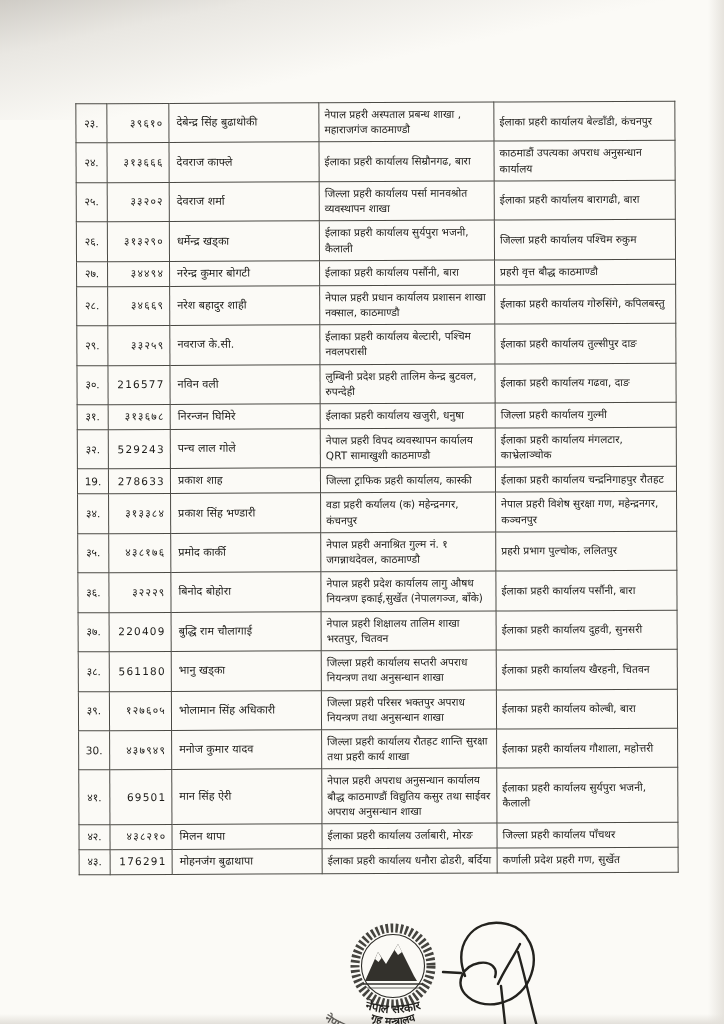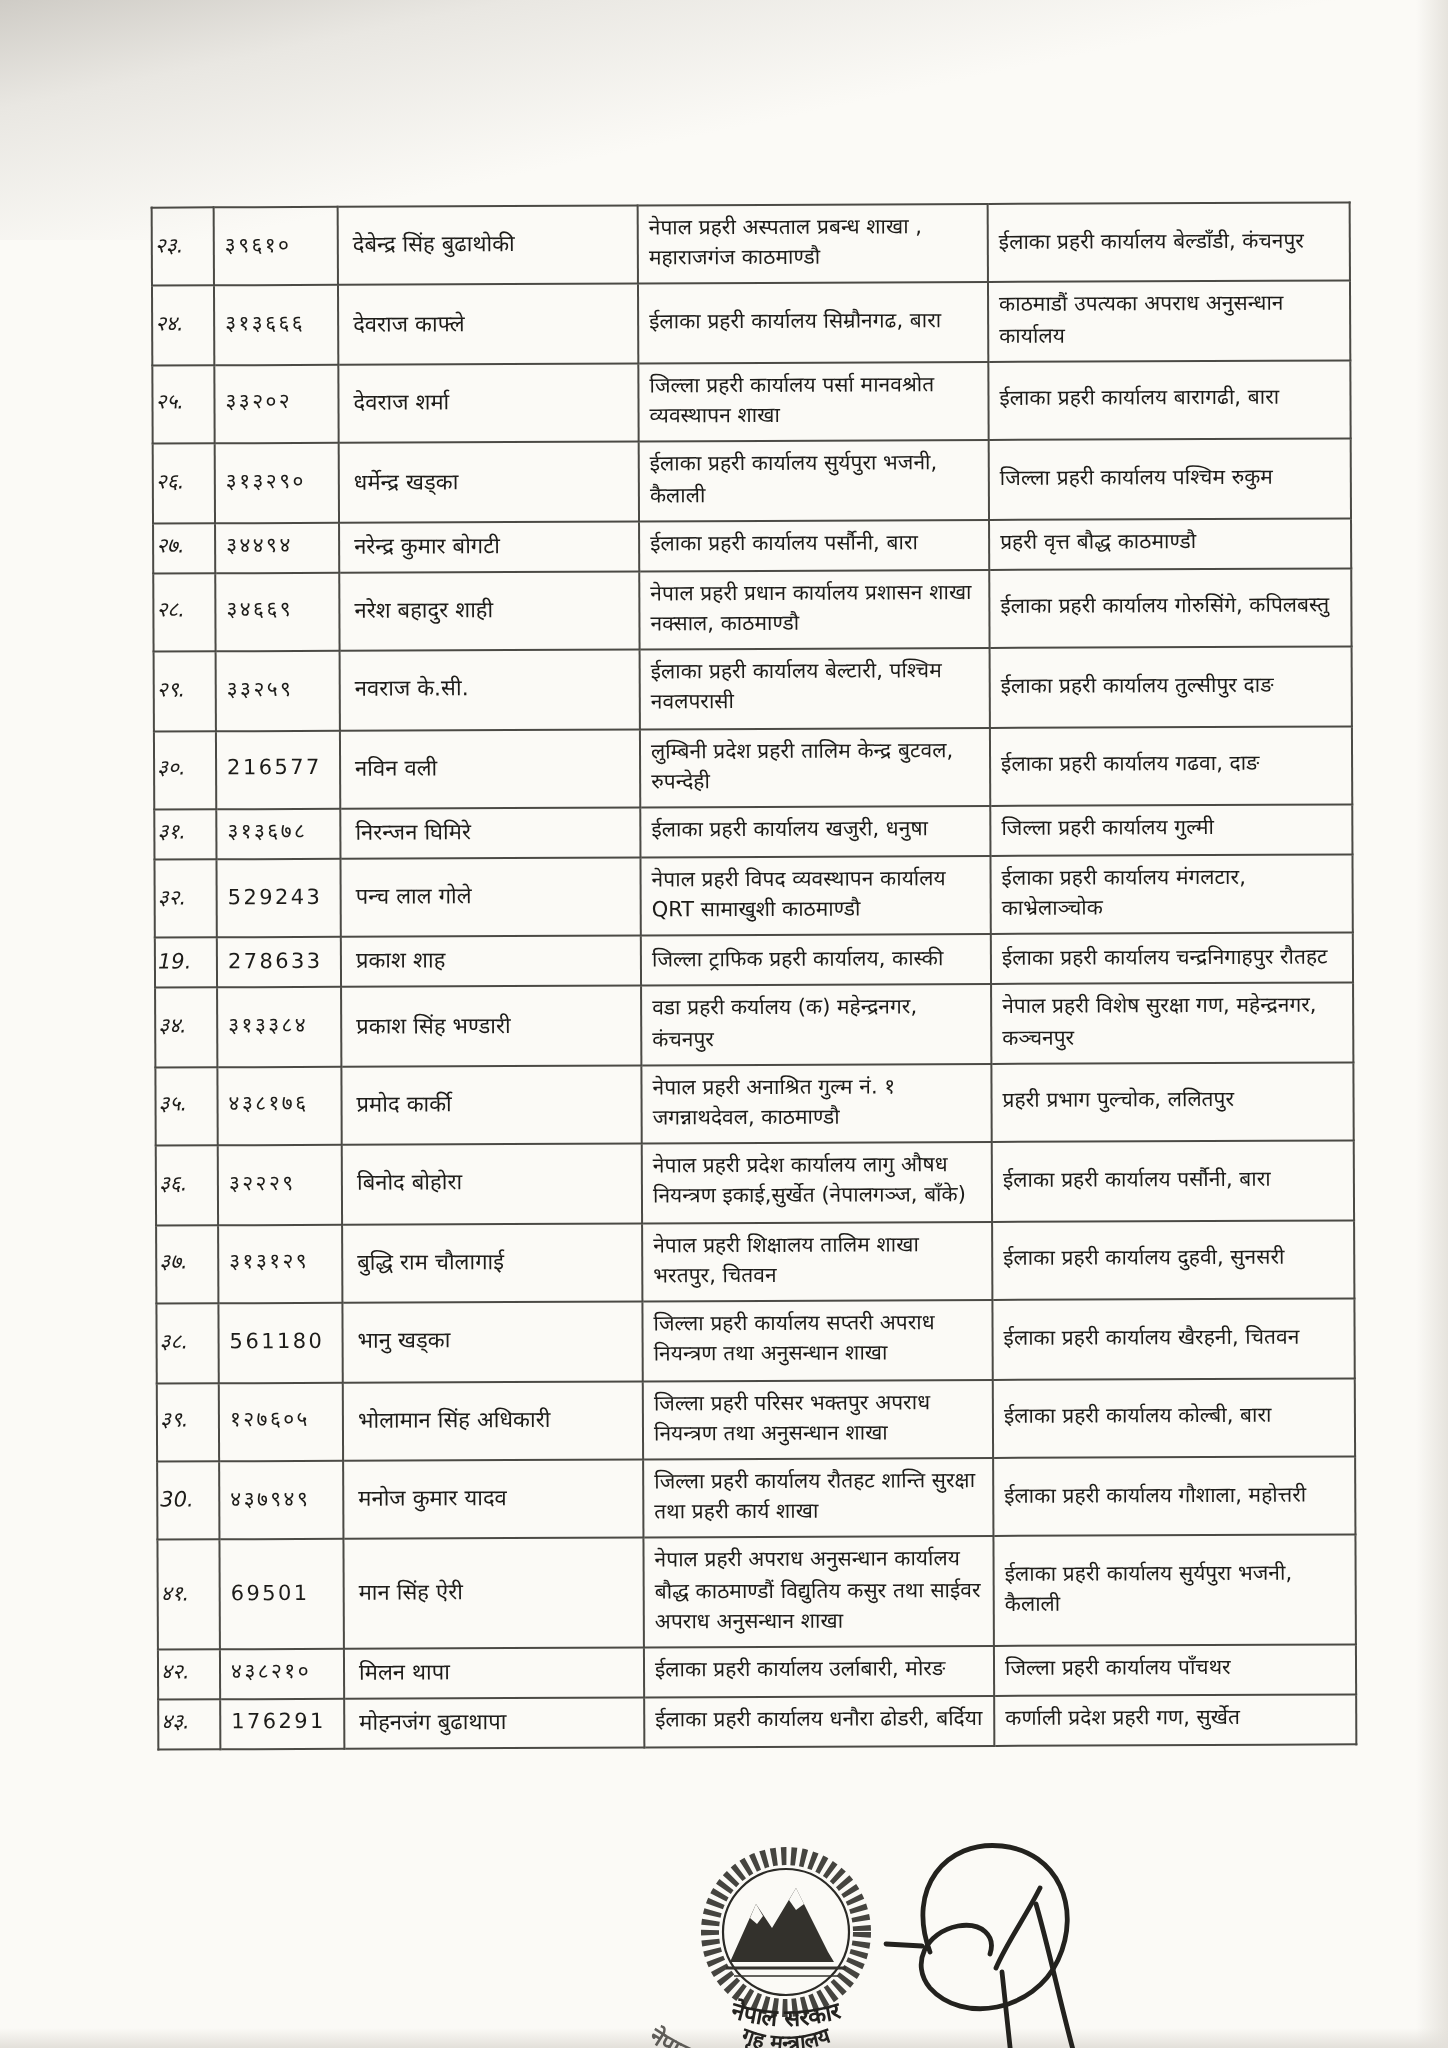--- a/index.html
+++ b/index.html
@@ -32,22 +32,22 @@
     background:transparent;
   }
   .transfer-table td{
     border:1.4px solid #4b4a45;
     font-size:10.5px;
     line-height:1.45;
     vertical-align:middle;
     padding:4px 5px;
     overflow:hidden;
   }
-  td.serial-cell{text-align:left;padding:4px 1px;font-size:10.5px;font-style:italic;}
-  td.police-id-cell{text-align:left;letter-spacing:1.2px;font-size:10.5px;margin-top:45px;}
+  td.serial-cell{text-align:center;padding:4px 1px;font-size:10.5px;}
+  td.police-id-cell{text-align:right;letter-spacing:1.2px;font-size:10.5px;margin-top:45px;}
   td.name-cell{padding-left:7px;font-size:11px;}
   td.current-office-cell,td.new-office-cell{font-size:10.5px;}
   .stamp-area{
     position:absolute;left:315px;top:914px;width:310px;height:110px;
     pointer-events:none;
   }
   .stamp-area svg{display:block;}
 </style>
 </head>
 <body>
@@ -159,21 +159,21 @@
         </tr>
         <tr>
           <td class="serial-cell">३६.</td>
           <td class="police-id-cell">३२२२९</td>
           <td class="name-cell">बिनोद बोहोरा</td>
           <td class="current-office-cell">नेपाल प्रहरी प्रदेश कार्यालय लागु औषध नियन्त्रण इकाई,सुर्खेत (नेपालगञ्ज, बाँके)</td>
           <td class="new-office-cell">ईलाका प्रहरी कार्यालय पर्सौनी, बारा</td>
         </tr>
         <tr>
           <td class="serial-cell">३७.</td>
-          <td class="police-id-cell">३१३१२९</td>
+          <td class="police-id-cell">220409</td>
           <td class="name-cell">बुद्धि राम चौलागाई</td>
           <td class="current-office-cell">नेपाल प्रहरी शिक्षालय तालिम शाखा भरतपुर, चितवन</td>
           <td class="new-office-cell">ईलाका प्रहरी कार्यालय दुहवी, सुनसरी</td>
         </tr>
         <tr>
           <td class="serial-cell">३८.</td>
           <td class="police-id-cell">561180</td>
           <td class="name-cell">भानु खड्का</td>
           <td class="current-office-cell">जिल्ला प्रहरी कार्यालय सप्तरी अपराध नियन्त्रण तथा अनुसन्धान शाखा</td>
           <td class="new-office-cell">ईलाका प्रहरी कार्यालय खैरहनी, चितवन</td>

